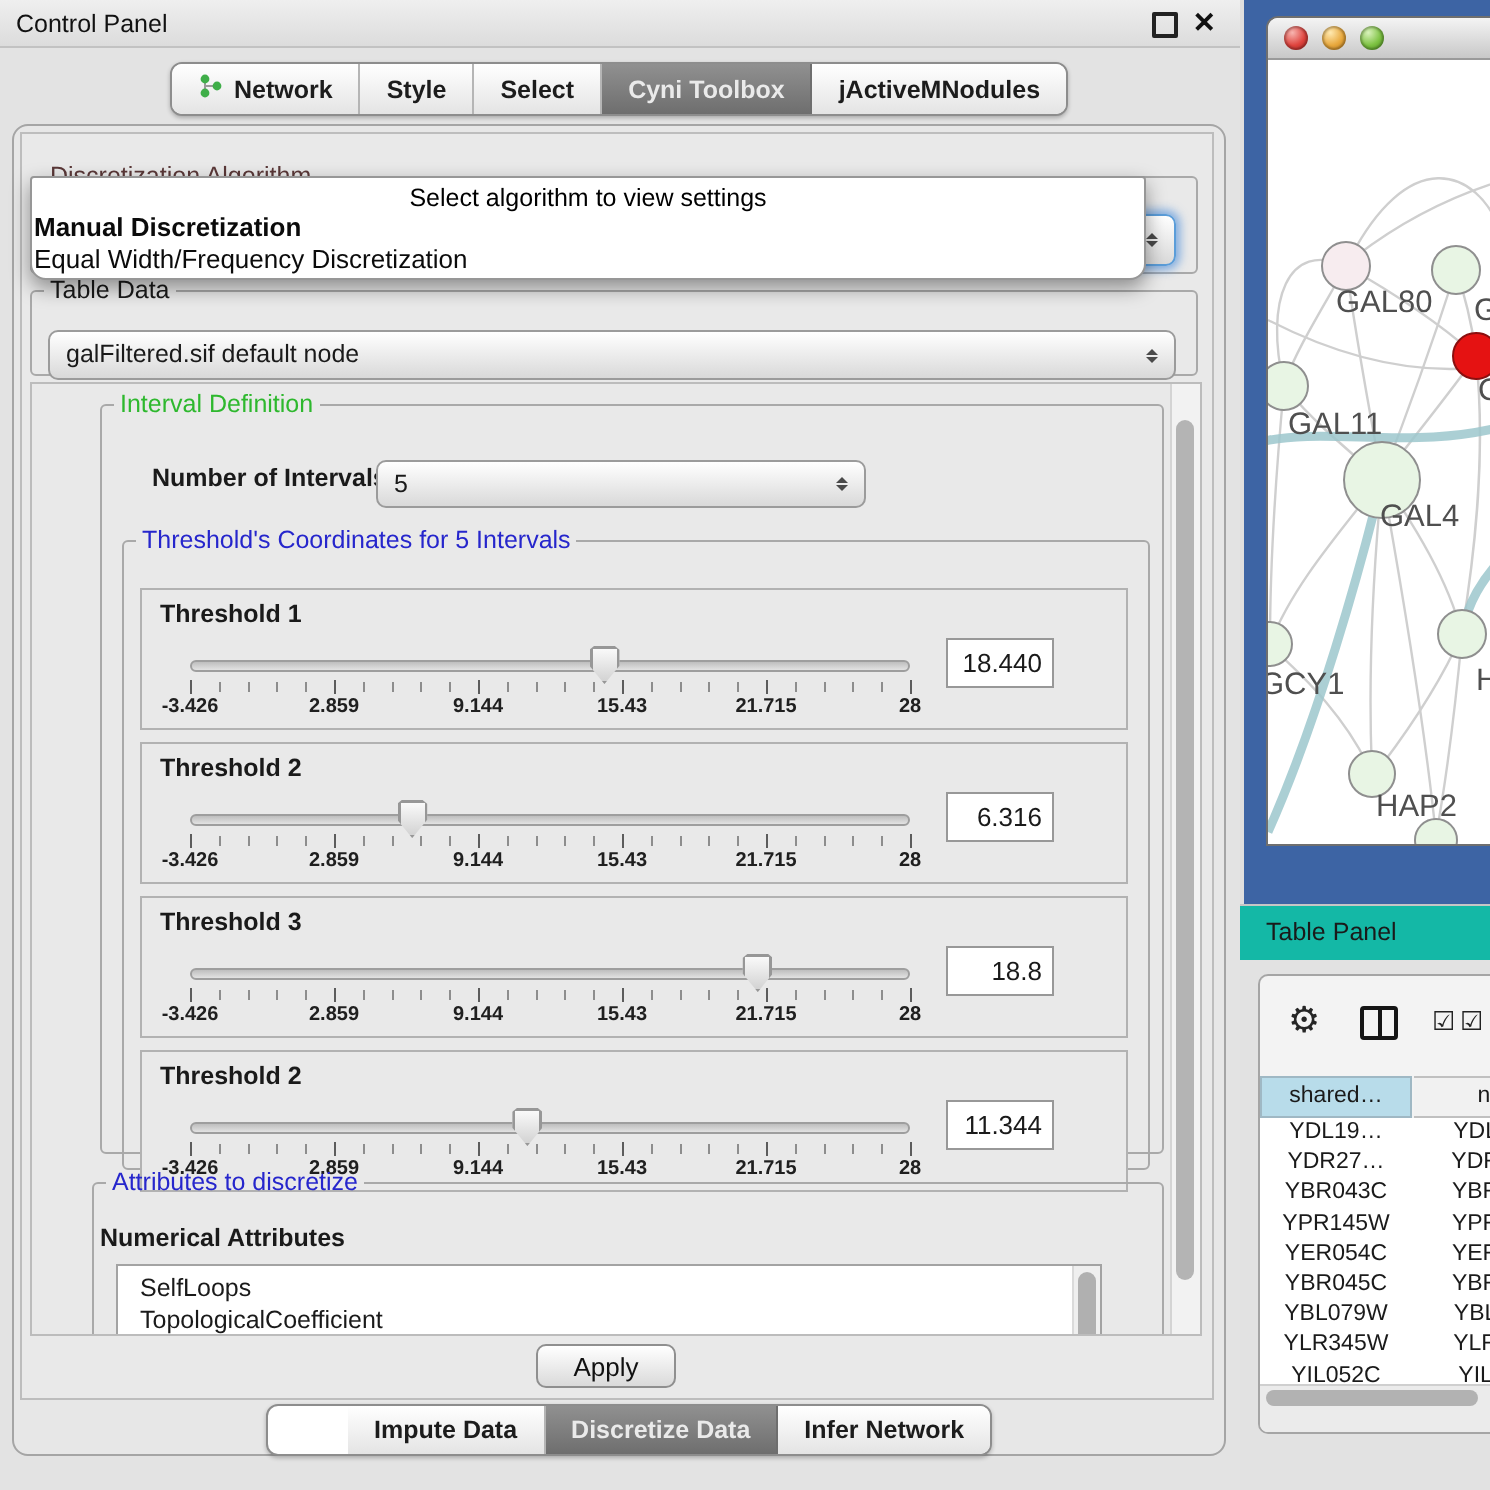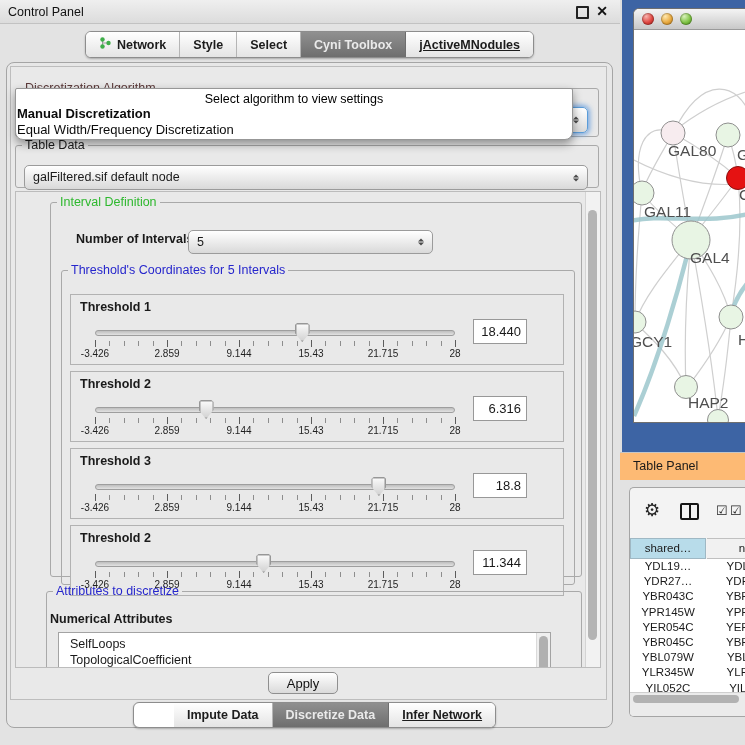--- a/index.html
+++ b/index.html
@@ -10,21 +10,21 @@
   .titlebar{position:absolute;left:0;top:0;width:100%;height:24px;
             background:linear-gradient(#efefef,#dcdcdc);border-bottom:1px solid #c2c2c2;box-sizing:border-box;}
   .cp-title{position:absolute;left:8px;top:5px;font-size:12.5px;color:#111;}
   .float-btn{position:absolute;right:31px;top:6px;width:9px;height:9px;border:2px solid #222;border-radius:1px;}
   .close-btn{position:absolute;right:12px;top:3px;font-size:14px;font-weight:bold;color:#111;cursor:default;}
   
   .seg{position:absolute;display:flex;border:1px solid #8d8d8d;border-radius:6px;overflow:hidden;
        box-shadow:0 1px 2px rgba(0,0,0,.25);background:#fff;height:25px;}
   .seg-item{display:flex;align-items:center;gap:5px;padding:0 13px;font-size:12.5px;font-weight:bold;
             color:#1c1c1c;background:linear-gradient(#ffffff,#e4e4e4);border-right:1px solid #b5b5b5;white-space:nowrap;}
-  .seg-item:last-child{border-right:none;text-decoration:underline;}
+  .seg-item:last-child{border-right:none;}
   .seg-item.sel{background:linear-gradient(#909090,#6e6e6e);color:#eaeaea;border-right-color:#6e6e6e;text-align:right;}
   .top-seg{left:85px;top:31px;}
   .bottom-seg{left:133px;top:702px;height:24px;z-index:5;padding-left:40px;}
   
   .outer-panel{position:absolute;left:6px;top:62px;width:605px;height:664px;border:1px solid #a5a5a5;
                border-radius:8px;background:#e7e7e7;}
   .inner-panel{position:absolute;left:3px;top:3px;width:595px;height:632px;border:1px solid #bdbdbd;background:#e9e9e9;}
   fieldset.fs{position:absolute;margin:0;padding:0;border:1px solid #a9a9a9;border-radius:3px;background:transparent;}
   .fs legend{margin-left:6px;padding:0 3px;font-size:12.5px;}
   .lg-maroon{color:#5a3838;}
@@ -63,21 +63,21 @@
   .th-label{position:absolute;left:9px;top:5px;font-weight:bold;font-size:12.5px;}
   .slider{position:absolute;left:24px;top:26px;width:360px;height:42px;}
   .track{position:absolute;left:0;top:9px;width:100%;height:6px;border:1px solid #9e9e9e;border-radius:4px;
          background:linear-gradient(#bebebe,#e2e2e2);box-sizing:border-box;}
   .thumb{position:absolute;top:2px;width:15px;height:19px;background:linear-gradient(#fdfdfd,#cfcfcf);
          clip-path:polygon(0 10%,15% 0,85% 0,100% 10%,100% 52%,50% 100%,0 52%);
          box-shadow:inset 0 0 0 1.5px #979797;z-index:2;}
   .ticks{position:absolute;left:0;top:20px;width:100%;height:5px;
          background:repeating-linear-gradient(to right,#8d8d8d 0 1px,transparent 1px 4%);}
   .mt{position:absolute;top:19px;width:1px;height:7px;background:#5c5c5c;}
-  .scale-lbl{position:absolute;top:27px;transform:translateX(-50%);font-size:10px;font-weight:normal;color:#1f1f1f;white-space:nowrap;}
+  .scale-lbl{position:absolute;top:27px;transform:translateX(-50%);font-size:10px;font-weight:bold;color:#1f1f1f;white-space:nowrap;}
   .th-value{position:absolute;left:402px;top:24px;width:54px;height:25px;background:#fff;border:1px solid #989898;
             font-size:13px;text-align:right;line-height:24px;padding-right:5px;box-sizing:border-box;}
   .attr-fs{left:30px;top:392px;width:534px;height:150px;}
   .attr-sub{position:absolute;left:3px;top:14px;font-weight:bold;font-size:12.5px;}
   .attr-list{position:absolute;left:11px;top:34px;width:493px;height:140px;background:#fff;border:1px solid #a3a3a3;box-sizing:border-box;}
   .attr-item{padding-left:11px;font-size:12.5px;line-height:16.3px;}
   .attr-item:first-child{padding-top:3px;}
   .attr-vsb{position:absolute;right:0;top:0;width:13px;height:100%;background:#efefef;border-left:1px solid #dadada;}
   .attr-vsb-thumb{position:absolute;right:2px;top:3px;width:9px;height:52px;border-radius:5px;background:#b0b0b0;}
   .apply-btn{position:absolute;left:257px;top:605px;width:70px;height:22px;font-family:inherit;font-size:13px;
@@ -94,21 +94,21 @@
   .light.yellow{background:radial-gradient(circle at 35% 28%,#ffe9b0,#e8a83d 55%,#b5781d);}
   .light.green{background:radial-gradient(circle at 35% 28%,#d9f2bb,#7dc242 55%,#4c8d1e);}
   .net-canvas{position:relative;width:100%;height:392px;background:#fff;}
   .net-canvas svg{position:absolute;left:0;top:0;}
   .edge{fill:none;stroke:#cfcfcf;stroke-width:1.2;}
   .edge-teal{fill:none;stroke:#9cc7cd;stroke-width:4.5;opacity:.85;}
   .node{stroke:#8f8f8f;stroke-width:1;fill:#e8f5e4;}
   .node-pink{fill:#f7ecef;}
   .node-red{fill:#e51212;stroke:#8a0f0f;}
   .net-label{font-family:"Liberation Sans",sans-serif;font-size:15.5px;fill:#4f4f4f;}
-  .tp-titlebar{position:absolute;left:0;top:452px;width:125px;height:28px;background:#fdba74;
+  .tp-titlebar{position:absolute;left:0;top:452px;width:125px;height:28px;background:#14b8a6;
                border-top:1px solid #c6c6c6;box-sizing:border-box;font-size:12.5px;line-height:27px;padding-left:13px;}
   .tp-body{position:absolute;left:0;top:480px;width:125px;height:265px;background:#e2e2e2;}
   .tp-container{position:absolute;left:9px;top:7px;width:116px;height:228px;background:#f3f3f3;
                 border:1px solid #a5a5a5;border-right:none;border-radius:5px 0 0 5px;overflow:hidden;}
   .tp-toolbar{position:absolute;left:0;top:0;width:100%;height:49px;}
   .gear{position:absolute;left:14px;top:11px;font-size:18px;color:#262626;}
   .split{position:absolute;left:50px;top:15px;width:15px;height:13px;border:2px solid #151515;border-radius:2px;}
   .split::after{content:"";position:absolute;left:50%;top:0;bottom:0;width:2px;background:#151515;transform:translateX(-50%);}
   .cb{position:absolute;top:15px;font-size:13px;color:#222;}
   .cb1{left:86px;} .cb2{left:100px;}

